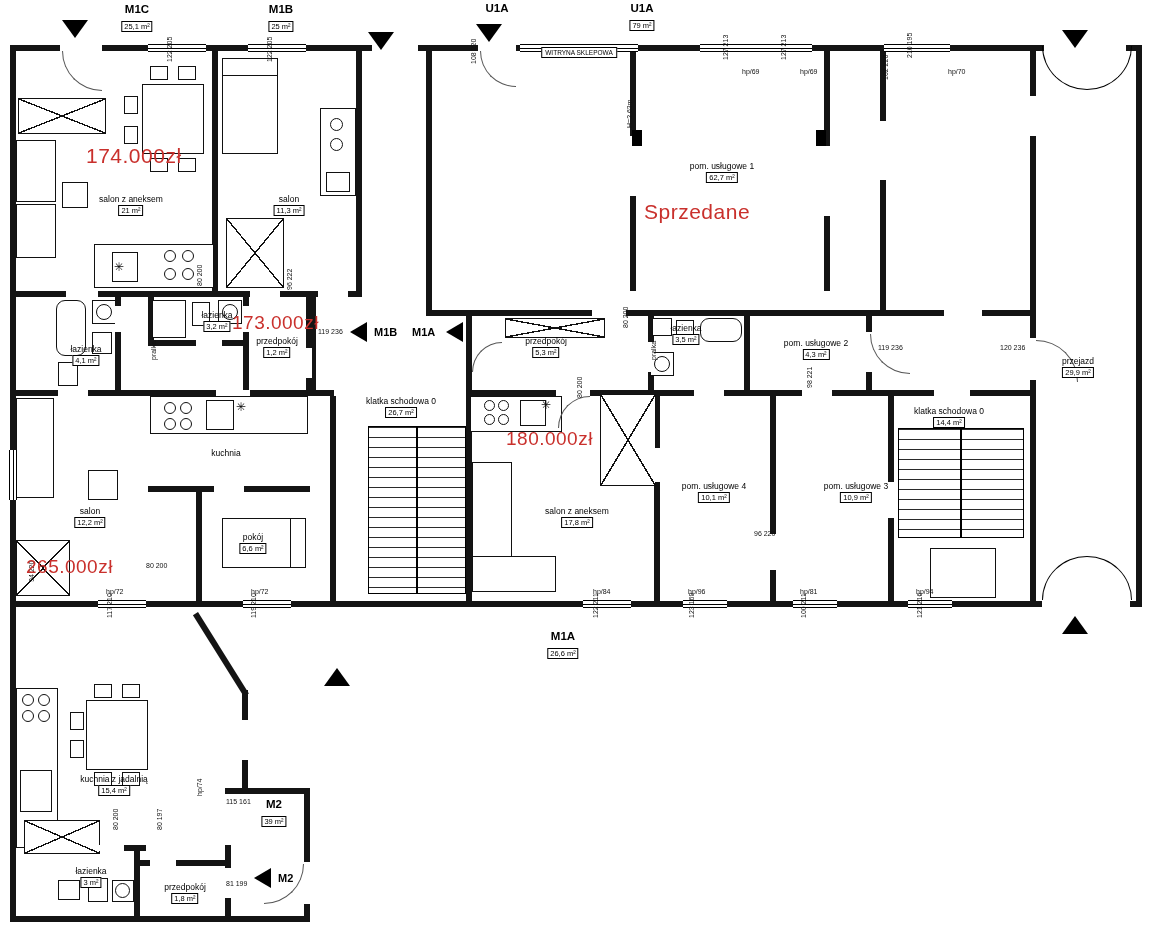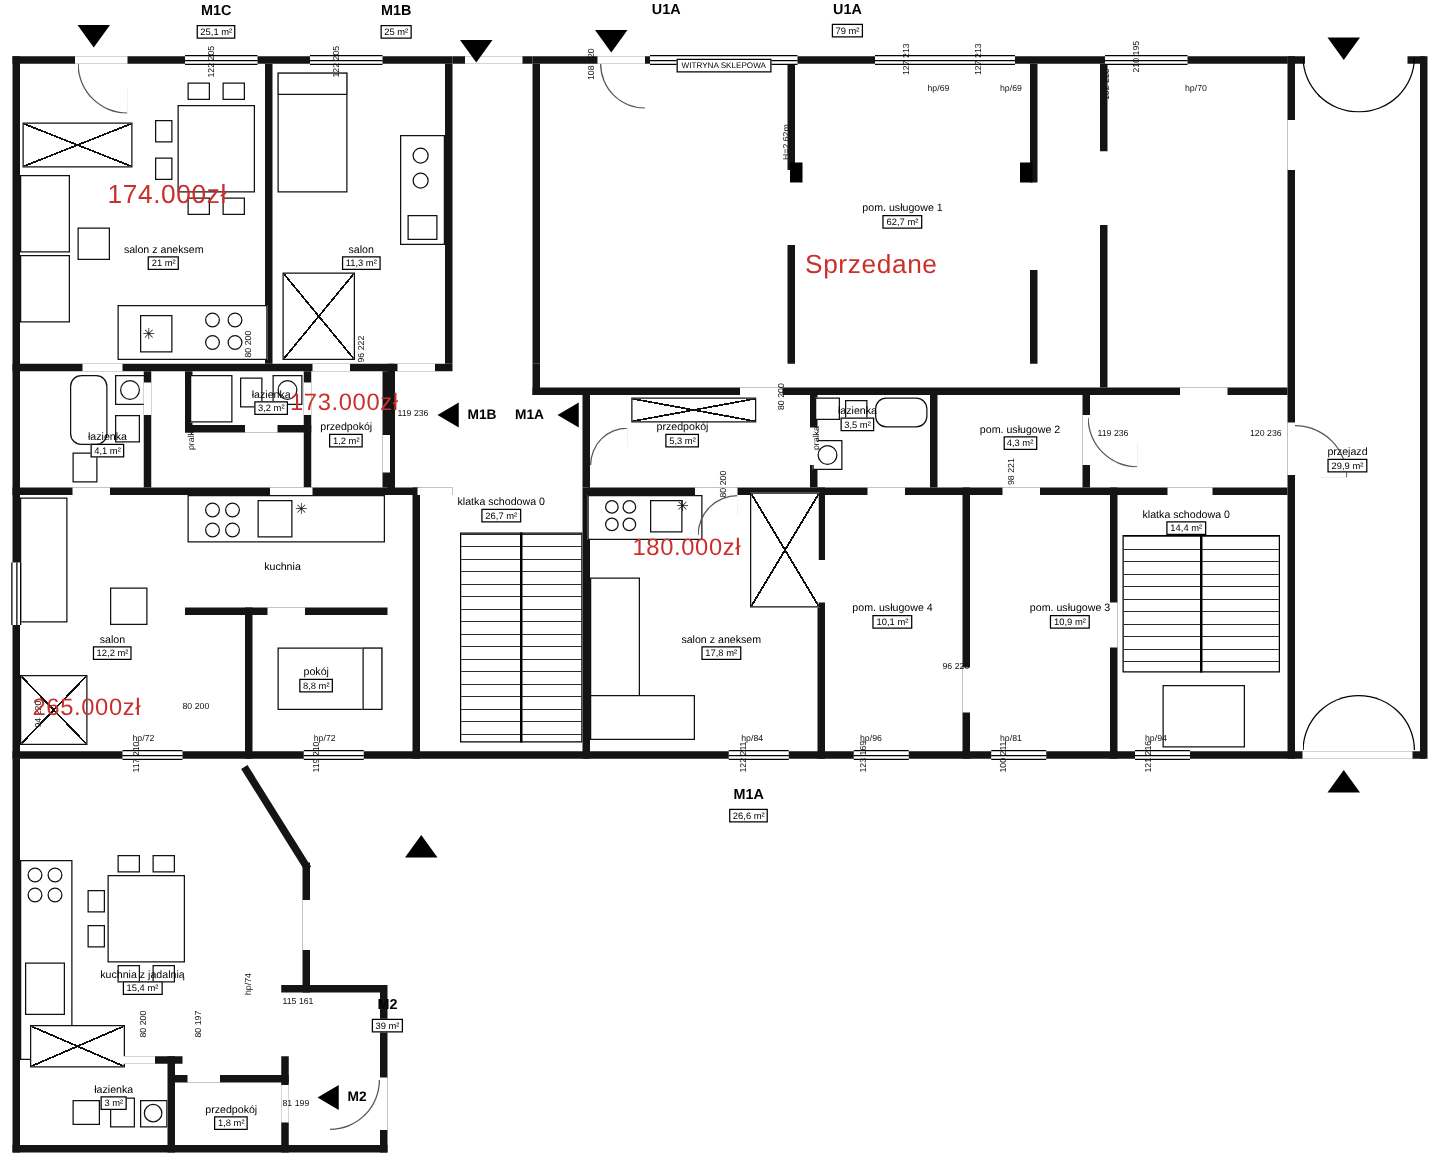--- a/index.html
+++ b/index.html
@@ -24,21 +24,21 @@
   .arc2{border-width:1.2px 0 0 1.2px;border-radius:100% 0 0 0;}
   .arc3{border-width:1.2px 1.2px 0 0;border-radius:0 100% 0 0;}
   .archd{border-width:0 1.4px 1.4px 1.4px;border-radius:0 0 50% 50%/0 0 100% 100%;border-color:#000;}
   .archu{border-width:1.4px 1.4px 0 1.4px;border-radius:50% 50% 0 0/100% 100% 0 0;border-color:#000;}
   .arrow{position:absolute;width:0;height:0;z-index:20;}
   .ad{border-left:13px solid transparent;border-right:13px solid transparent;border-top:18px solid #000;}
   .au{border-left:13px solid transparent;border-right:13px solid transparent;border-bottom:18px solid #000;}
   .al{border-top:10px solid transparent;border-bottom:10px solid transparent;border-right:17px solid #000;}
   .room-label{position:absolute;transform:translateX(-50%);text-align:center;font-size:8.5px;line-height:1.2;color:#000;white-space:nowrap;z-index:30;}
   .area-box{display:inline-block;border:1px solid #000;padding:0 2px;font-size:7.5px;background:#fff;margin-top:1px;}
-  .unit-label{position:absolute;transform:translateX(-50%);text-align:center;z-index:30;white-space:nowrap;margin-left:36px;}
+  .unit-label{position:absolute;transform:translateX(-50%);text-align:center;z-index:30;white-space:nowrap;}
   .unit-label .uid{font-weight:bold;font-size:11.5px;}
   .entry-label{position:absolute;font-weight:bold;font-size:11px;z-index:30;white-space:nowrap;}
   .price{position:absolute;z-index:40;white-space:nowrap;letter-spacing:.5px;}
   .dim{position:absolute;font-size:7px;color:#111;z-index:25;white-space:nowrap;transform-origin:left top;}
   .watermark{position:absolute;left:575px;top:464px;transform:translate(-50%,-50%);font-family:"Liberation Serif",serif;font-size:44px;color:#9a9a9a;opacity:.72;letter-spacing:1px;white-space:nowrap;z-index:50;}
   .witryna{position:absolute;transform:translateX(-50%);border:1px solid #000;background:#fff;font-size:6.5px;padding:1px 3px;z-index:20;white-space:nowrap;}
 </style>
 </head>
 <body>
 
@@ -251,21 +251,21 @@
     <div class="unit-label" style="left:563px;top:630px;"><div class="uid">M1A</div><div class="area-box">26,6 m²</div></div>
     <div class="unit-label" style="left:274px;top:798px;"><div class="uid">M2</div><div class="area-box">39 m²</div></div>
     <div class="room-label" style="left:131px;top:194px;"><div>salon z aneksem</div><div class="area-box">21 m²</div></div>
     <div class="room-label" style="left:289px;top:194px;"><div>salon</div><div class="area-box">11,3 m²</div></div>
     <div class="room-label" style="left:86px;top:344px;"><div>łazienka</div><div class="area-box">4,1 m²</div></div>
     <div class="room-label" style="left:217px;top:310px;"><div>łazienka</div><div class="area-box">3,2 m²</div></div>
     <div class="room-label" style="left:277px;top:336px;"><div>przedpokój</div><div class="area-box">1,2 m²</div></div>
     <div class="room-label" style="left:226px;top:448px;">
       <div>kuchnia</div>
     </div>
-    <div class="room-label" style="left:253px;top:532px;"><div>pokój</div><div class="area-box">8,8 m²</div></div>
+    <div class="room-label" style="left:253px;top:532px;"><div>pokój</div><div class="area-box">6,6 m²</div></div>
     <div class="room-label" style="left:90px;top:506px;"><div>salon</div><div class="area-box">12,2 m²</div></div>
     <div class="room-label" style="left:401px;top:396px;"><div>klatka schodowa 0</div><div class="area-box">26,7 m²</div></div>
     <div class="room-label" style="left:546px;top:336px;"><div>przedpokój</div><div class="area-box">5,3 m²</div></div>
     <div class="room-label" style="left:686px;top:323px;"><div>łazienka</div><div class="area-box">3,5 m²</div></div>
     <div class="room-label" style="left:816px;top:338px;"><div>pom. usługowe 2</div><div class="area-box">4,3 m²</div></div>
     <div class="room-label" style="left:722px;top:161px;"><div>pom. usługowe 1</div><div class="area-box">62,7 m²</div></div>
     <div class="room-label" style="left:577px;top:506px;"><div>salon z aneksem</div><div class="area-box">17,8 m²</div></div>
     <div class="room-label" style="left:714px;top:481px;"><div>pom. usługowe 4</div><div class="area-box">10,1 m²</div></div>
     <div class="room-label" style="left:856px;top:481px;"><div>pom. usługowe 3</div><div class="area-box">10,9 m²</div></div>
     <div class="room-label" style="left:949px;top:406px;"><div>klatka schodowa 0</div><div class="area-box">14,4 m²</div></div>

